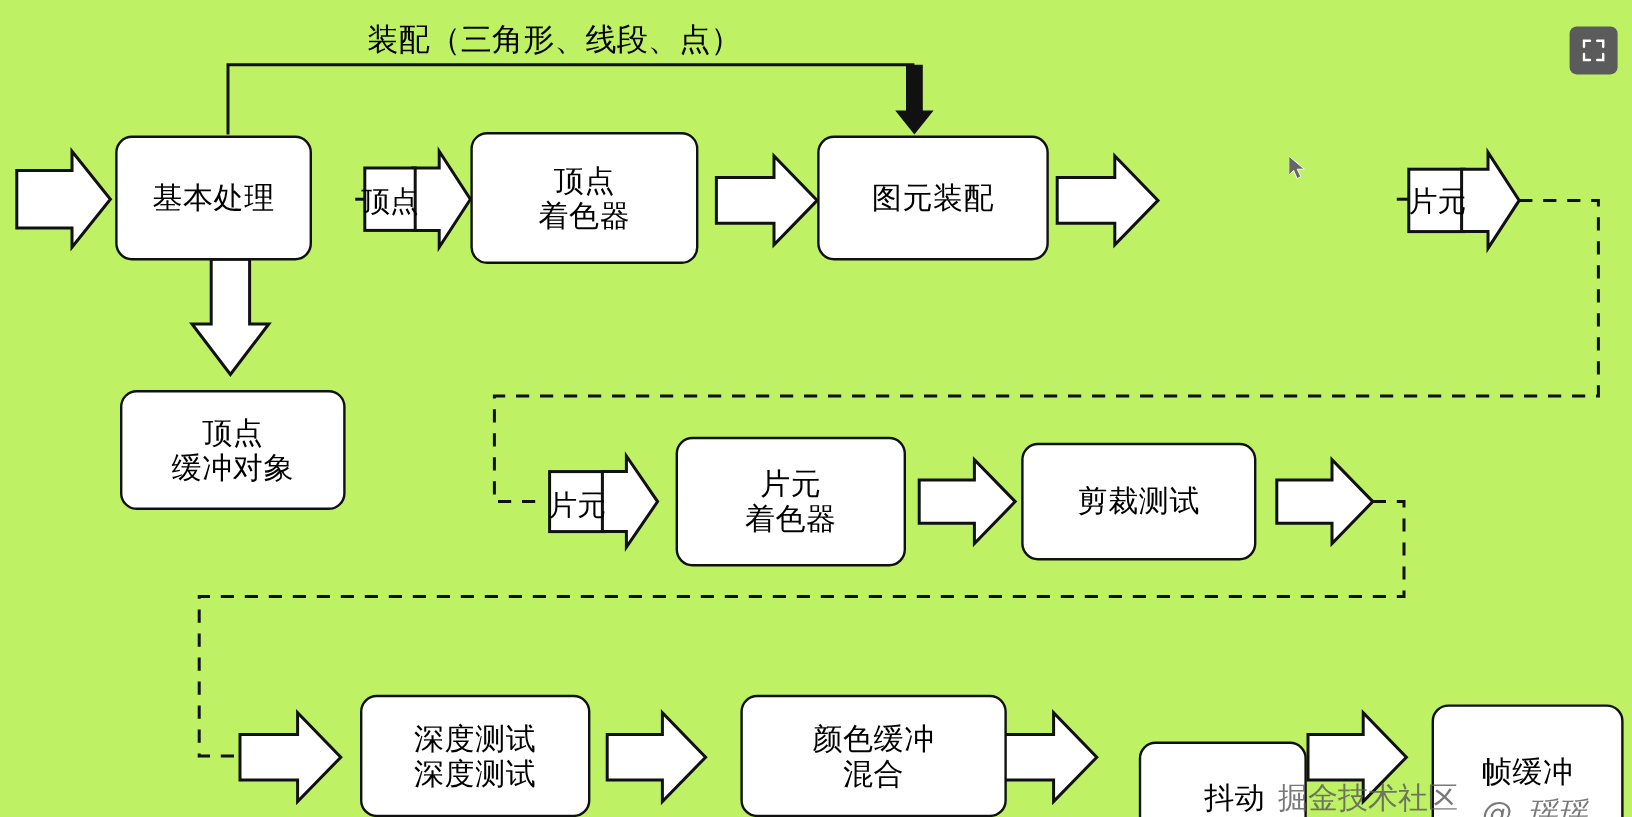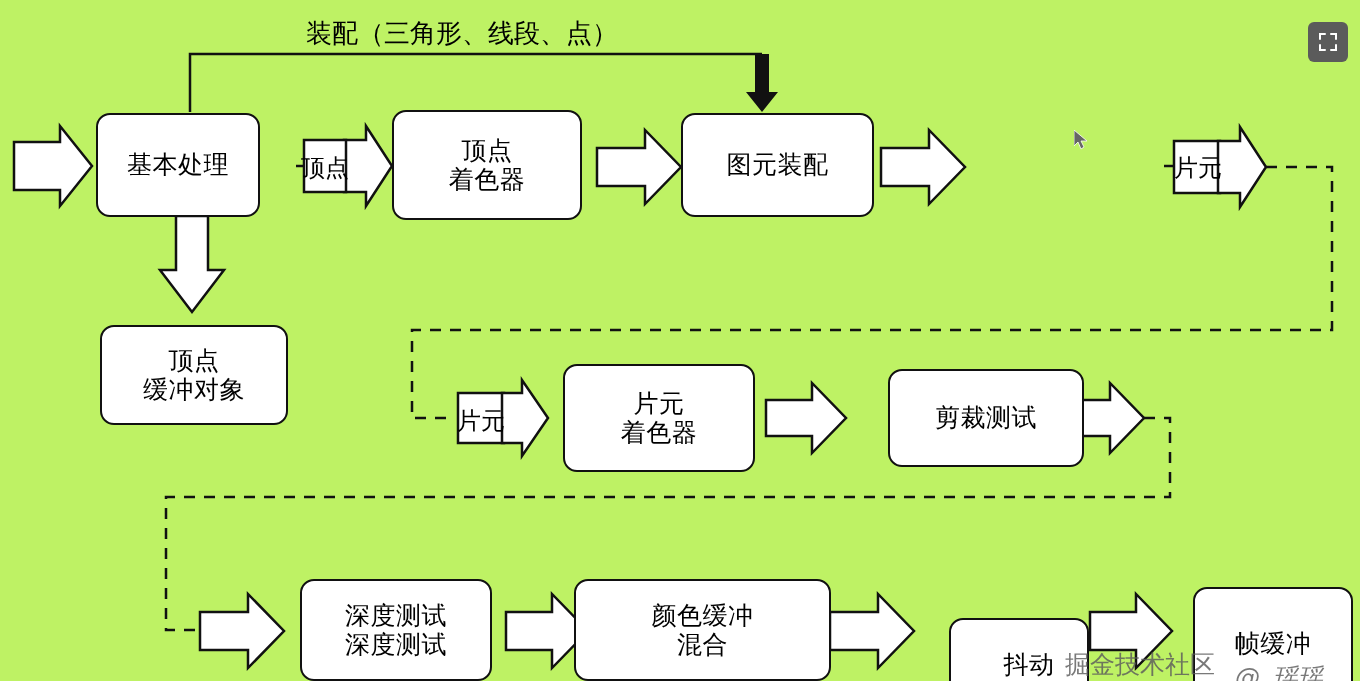--- a/index.html
+++ b/index.html
@@ -153,30 +153,30 @@
   <div class="node" style="left:100px; top:325px; width:188px; height:100px;">
     <span>顶点</span>
     <span class="l2">缓冲对象</span>
   </div>
 
   <div class="node" style="left:563px; top:364px; width:192px; height:108px;">
     <span>片元</span>
     <span class="l2">着色器</span>
   </div>
 
-  <div class="node" style="left:888px; top:369px; width:196px; height:98px;">
+  <div class="node" style="left:851px; top:369px; width:196px; height:98px;">
     <span>剪裁测试</span>
   </div>
 
   <div class="node" style="left:300px; top:579px; width:192px; height:102px;align-items:center;">
     <span>深度测试</span>
     <span class="l2">深度测试</span>
   </div>
 
-  <div class="node" style="left:574px; top:579px; width:257px; height:102px;">
+  <div class="node" style="left:617px; top:579px; width:222px; height:102px;">
     <span>颜色缓冲</span>
     <span class="l2">混合</span>
   </div>
 
   <div class="node" style="left:949px; top:618px; width:140px; height:94px;padding-left:20px;">
     <span>抖动</span>
   </div>
 
   <div class="node" style="left:1193px; top:587px; width:160px; height:114px;">
     <span>帧缓冲</span>

